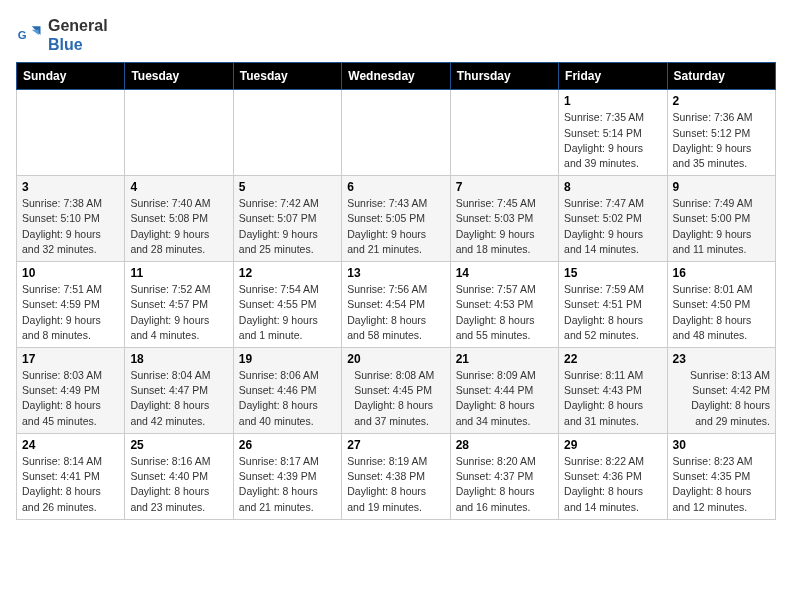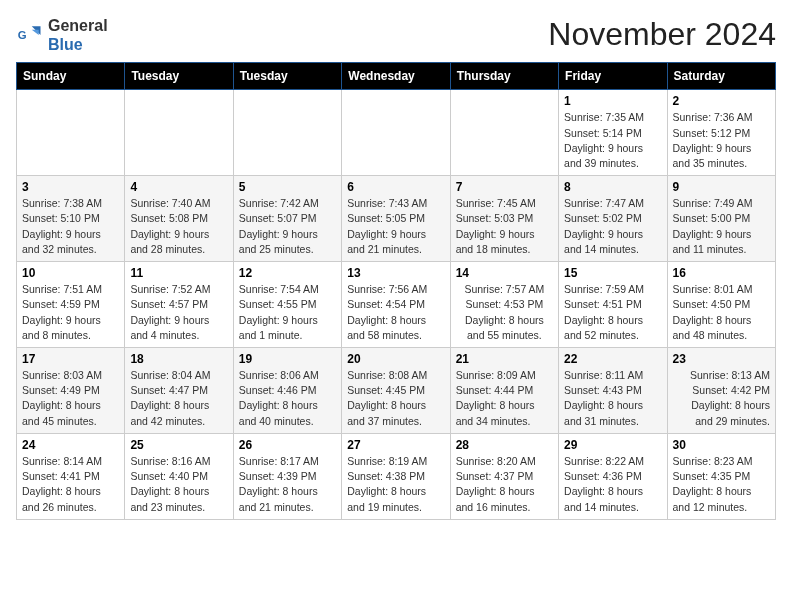--- a/index.html
+++ b/index.html
@@ -98,21 +98,20 @@
       <text x="2" y="20" font-size="13" fill="#2a6bb0" font-weight="bold">G</text>
       <polygon points="18,6 28,6 28,16" fill="#2a6bb0"></polygon>
       <polygon points="18,10 26,10 26,16" fill="#5599dd"></polygon>
     </svg>
     <div class="logo-text">
       <div class="general">General</div>
       <div class="blue">Blue</div>
     </div>
   </div>
   <div class="title-block">
-    <div class="month-title">November 2024</div>
   </div>
 </div>
 
 <table class="calendar">
   <thead>
     <tr>
       <th>Sunday</th>
       <th>Tuesday</th>
       <th>Tuesday</th>
       <th>Wednesday</th>
@@ -205,21 +204,21 @@
 Daylight: 9 hours and 1 minute.</div>
         </td>
         <td>
           <span class="day-num">13</span>
           <div class="day-info" style="white-space: pre-line;">Sunrise: 7:56 AM
 Sunset: 4:54 PM
 Daylight: 8 hours and 58 minutes.</div>
         </td>
         <td>
           <span class="day-num">14</span>
-          <div class="day-info" style="white-space: pre-line; text-align: center;">Sunrise: 7:57 AM
+          <div class="day-info" style="white-space: pre-line;">Sunrise: 7:57 AM
 Sunset: 4:53 PM
 Daylight: 8 hours and 55 minutes.</div>
         </td>
         <td>
           <span class="day-num">15</span>
           <div class="day-info" style="white-space: pre-line;">Sunrise: 7:59 AM
 Sunset: 4:51 PM
 Daylight: 8 hours and 52 minutes.</div>
         </td>
         <td>
@@ -243,21 +242,21 @@
 Daylight: 8 hours and 42 minutes.</div>
         </td>
         <td>
           <span class="day-num">19</span>
           <div class="day-info" style="white-space: pre-line;">Sunrise: 8:06 AM
 Sunset: 4:46 PM
 Daylight: 8 hours and 40 minutes.</div>
         </td>
         <td>
           <span class="day-num">20</span>
-          <div class="day-info" style="white-space: pre-line;">Sunrise: 8:08 AM
+          <div class="day-info" style="white-space: pre-line; margin-left: 7px;">Sunrise: 8:08 AM
 Sunset: 4:45 PM
 Daylight: 8 hours and 37 minutes.</div>
         </td>
         <td>
           <span class="day-num">21</span>
           <div class="day-info" style="white-space: pre-line;">Sunrise: 8:09 AM
 Sunset: 4:44 PM
 Daylight: 8 hours and 34 minutes.</div>
         </td>
         <td>

